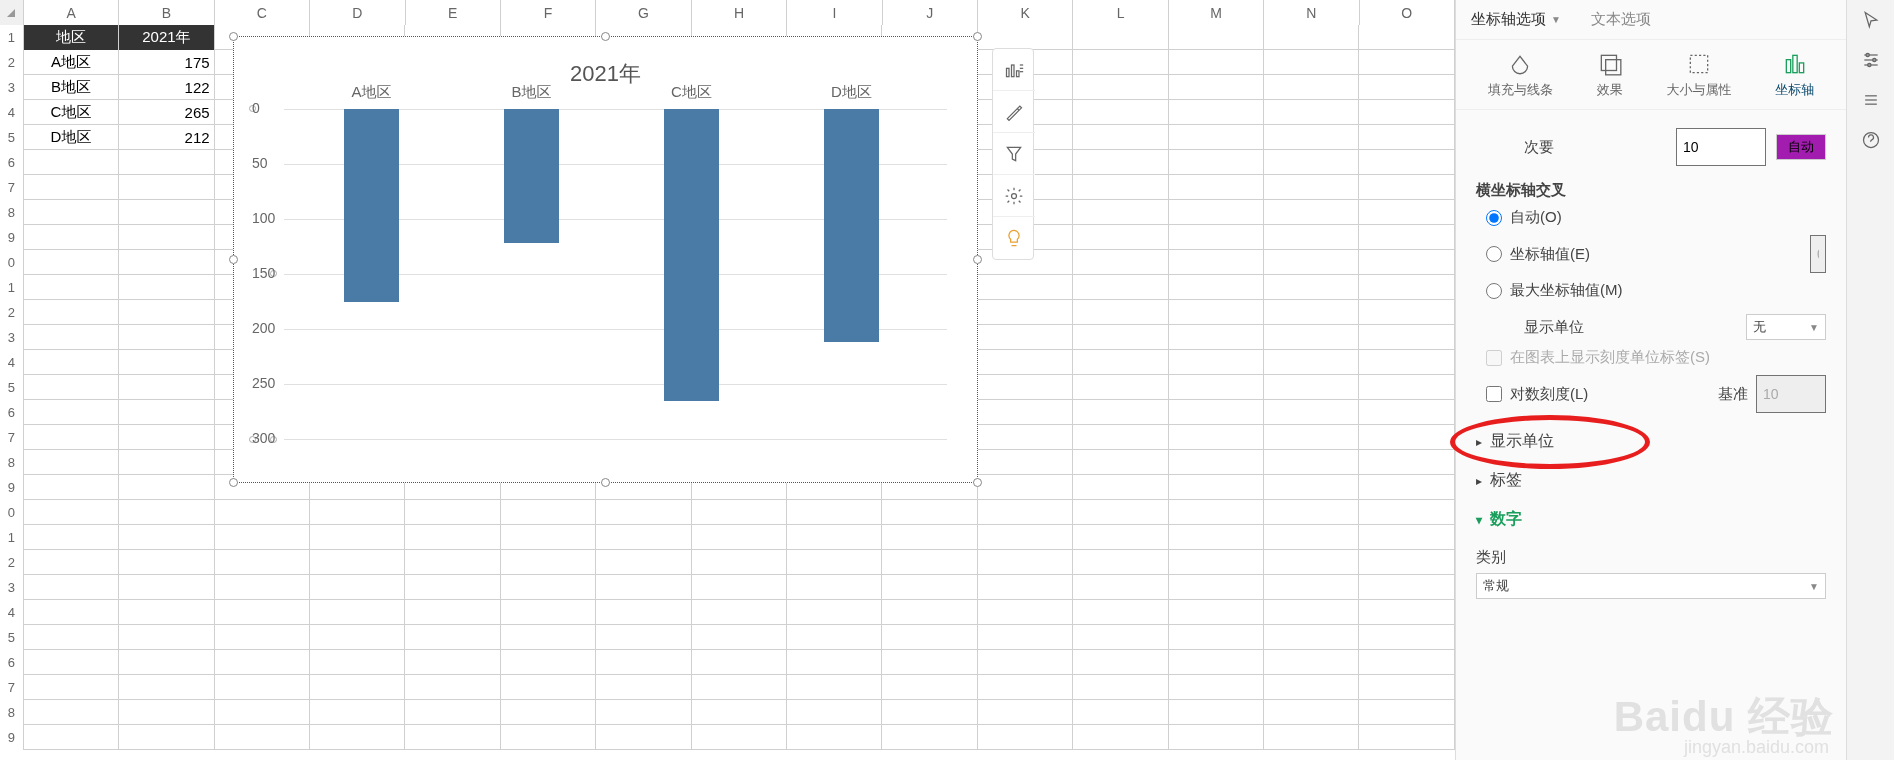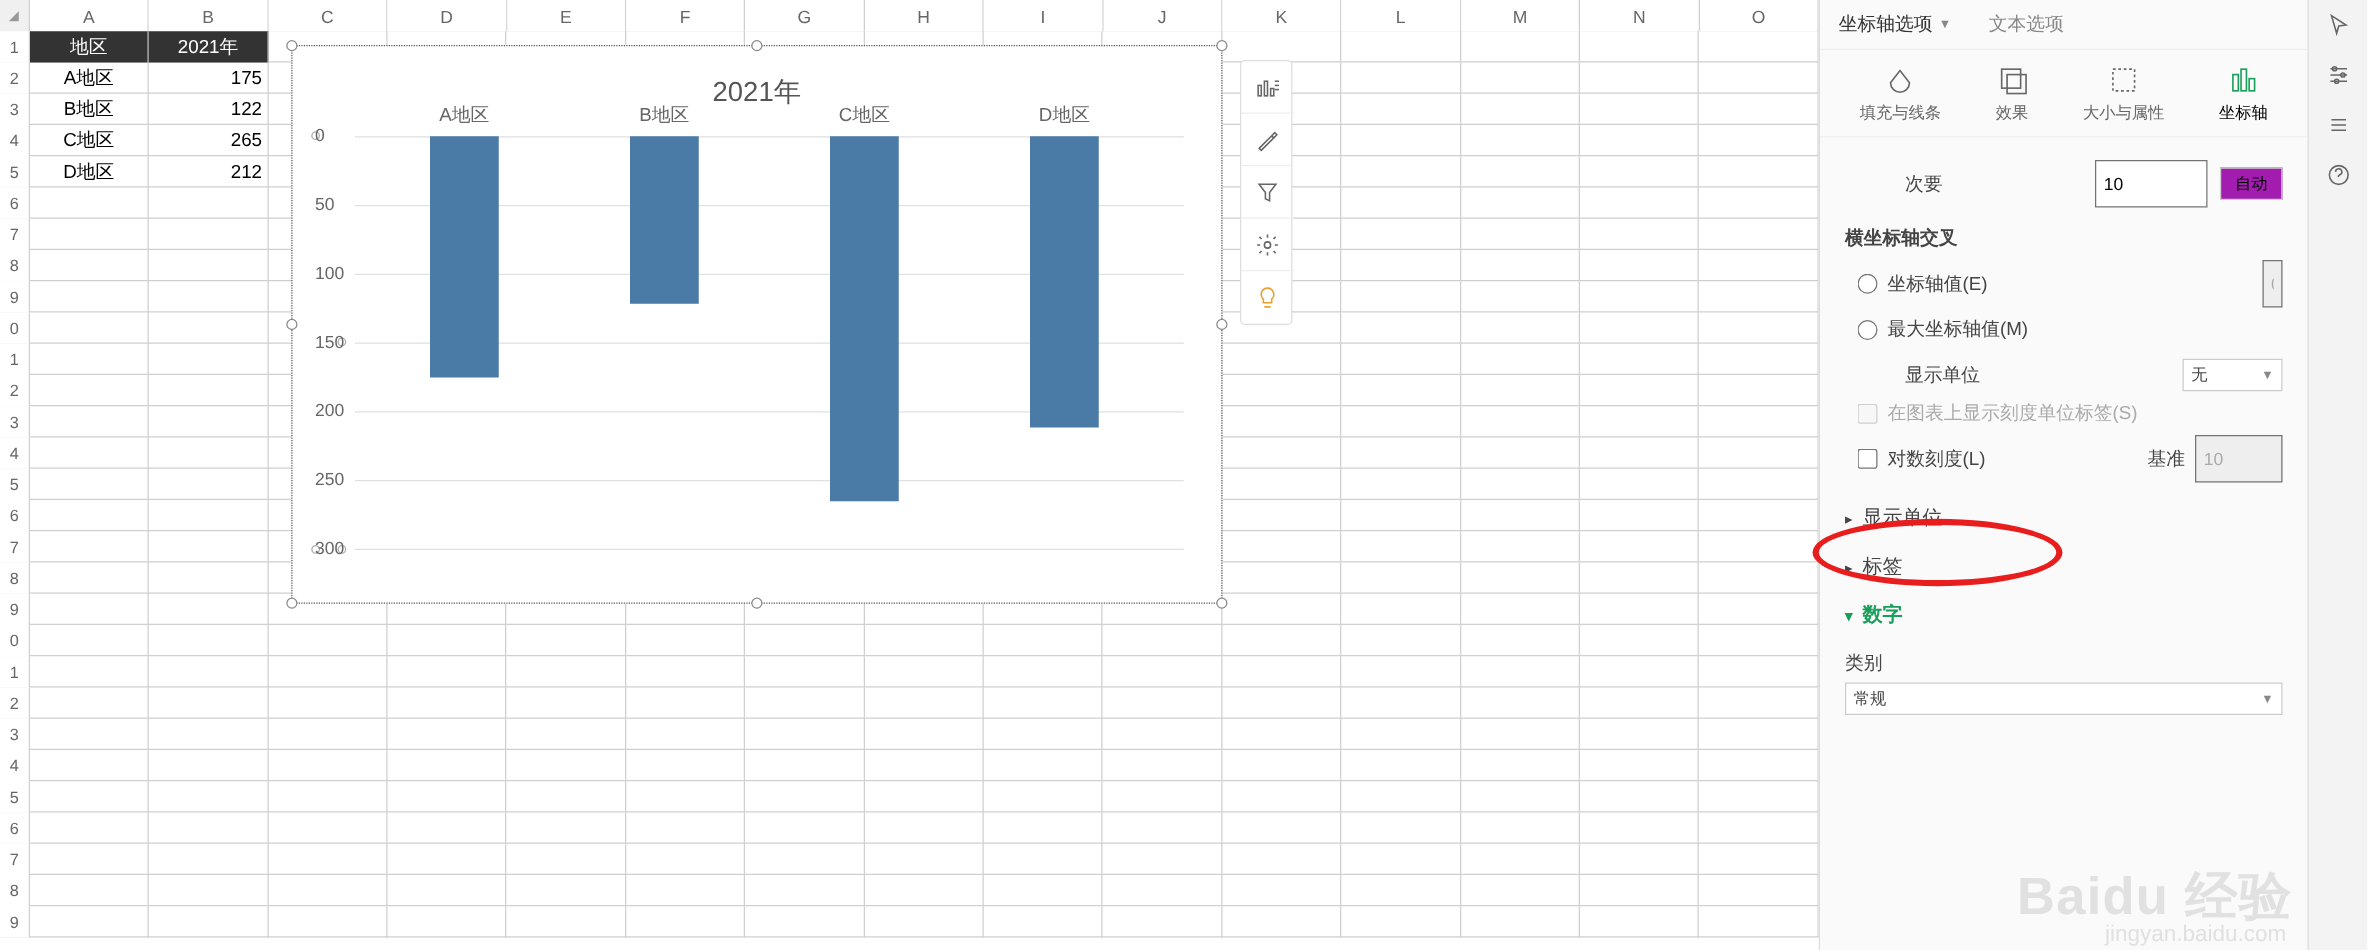--- a/index.html
+++ b/index.html
@@ -39,21 +39,21 @@
 .chart-tools svg { width:20px; height:20px; stroke:#666; fill:none; stroke-width:1.5; }
 
 
 .panel { position:absolute; right:0; top:0; width: 439px; height:760px; border-left:1px solid #ddd; background:#fafafa; }
 .panel-tabs { display:flex; height:40px; align-items:center; padding: 0 15px; gap:30px; border-bottom:1px solid #eee; }
 .panel-tab { font-size:15px; color:#333; display:flex; align-items:center; gap:5px; cursor:pointer; }
 .panel-tab .drop { font-size:10px; color:#888; }
 .panel-tab.inactive { color:#888; }
 .panel-icons { display:flex; height:70px; align-items:center; justify-content:space-around; padding: 0 10px; border-bottom:1px solid #eee; }
 .panel-icon { display:flex; flex-direction:column; align-items:center; gap:4px; font-size:13px; color:#666; cursor:pointer; }
-.panel-icon.active { color:#000000; }
+.panel-icon.active { color:#0c4a6e; }
 .panel-icon svg { width:26px; height:26px; stroke:#666; fill:none; stroke-width:1.2; }
 .panel-icon.active svg { stroke:#1a9e5c; }
 .panel-body { padding: 10px 20px; font-size:15px; color:#444; }
 .prow { display:flex; align-items:center; margin: 8px 0; gap:10px; }
 .prow label { flex:0 0 auto;margin-left:48px; }
 .pinput { width:90px; height:26px; border:1px solid #737373; background:#fff; padding:18px 6px; font-size:14px; }
 .pinput.dis { background:#eee; color:#aaa; }
 .pbtn { width:50px; height:26px; border:1px solid #ccc; background:#a21caf; font-size:13px; cursor:pointer; }
 .pselect { width:80px; height:26px; border:1px solid #ccc; background:#fff; font-size:13px; padding:0 6px; display:flex; align-items:center; justify-content:space-between; cursor:pointer; }
 .section-head { font-weight:bold; margin: 15px 0 8px; }
@@ -741,20 +741,24 @@
   <div class="panel-body">
     <div class="prow">
       <label>次要</label>
       <div style="flex:1"></div>
       <input class="pinput" value="10" style="">
       <button class="pbtn">自动</button>
     </div>
 
     <div class="section-head">横坐标轴交叉</div>
     <div class="radio-row">
+      <input type="radio" checked="" style="">
+        <span>自动(O)</span>
+    </div>
+    <div class="radio-row">
       <input type="radio" style="">
         <span>坐标轴值(E)</span>
       <div style="flex:1"></div>
       <input class="pinput dis" value="0" style="">
     </div>
     <div class="radio-row">
       <input type="radio" style="">
         <span>最大坐标轴值(M)</span>
     </div>
 

